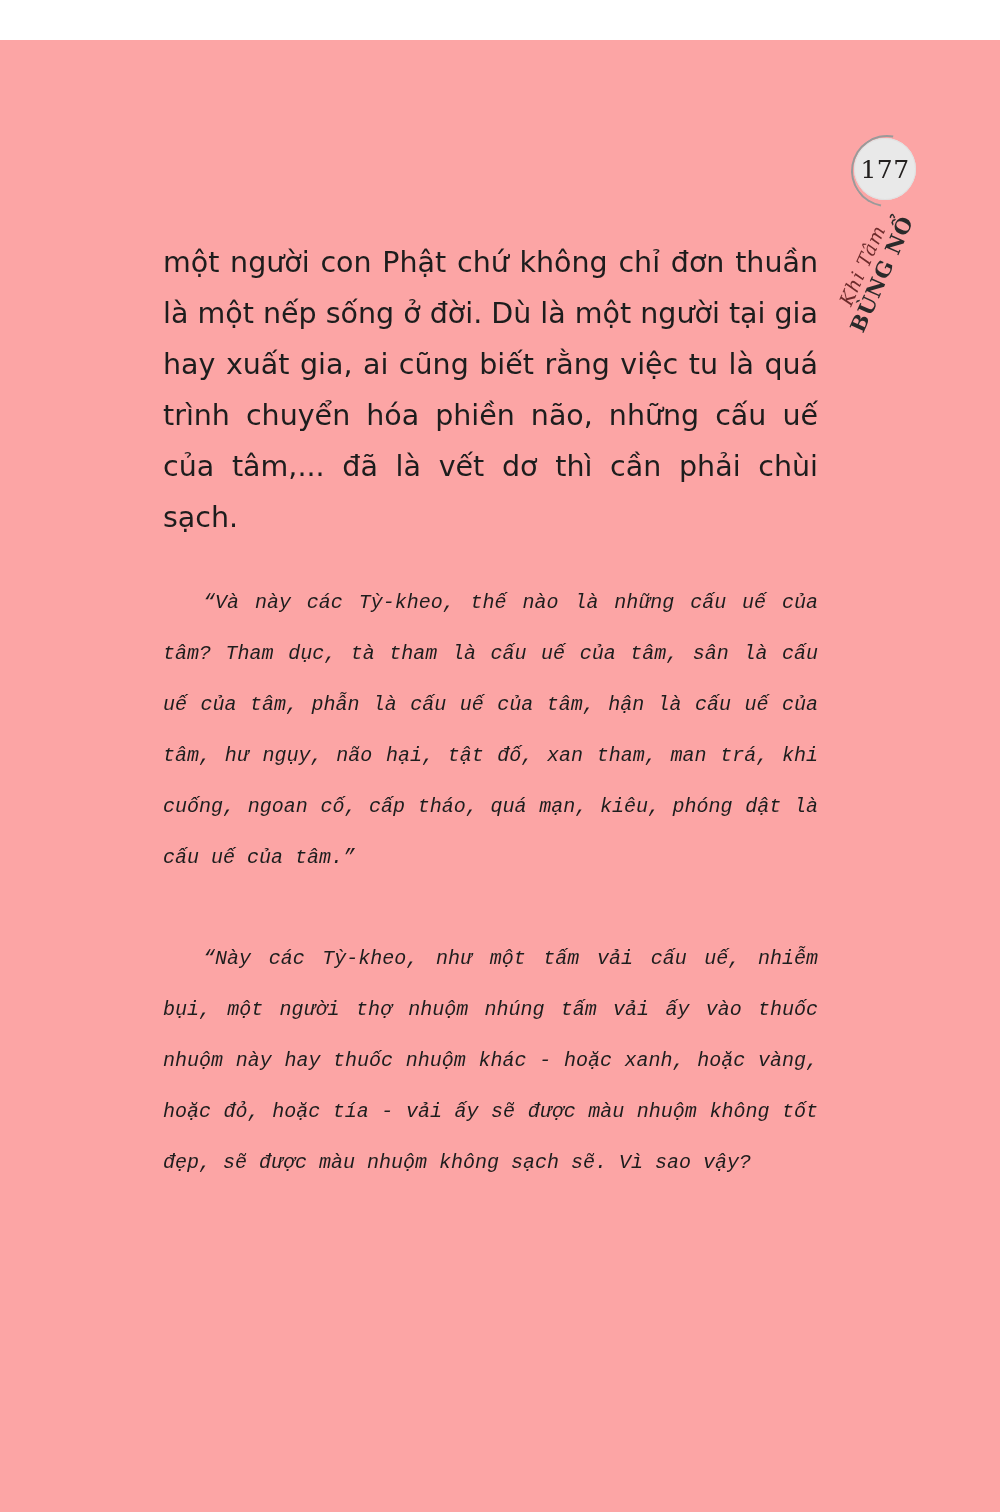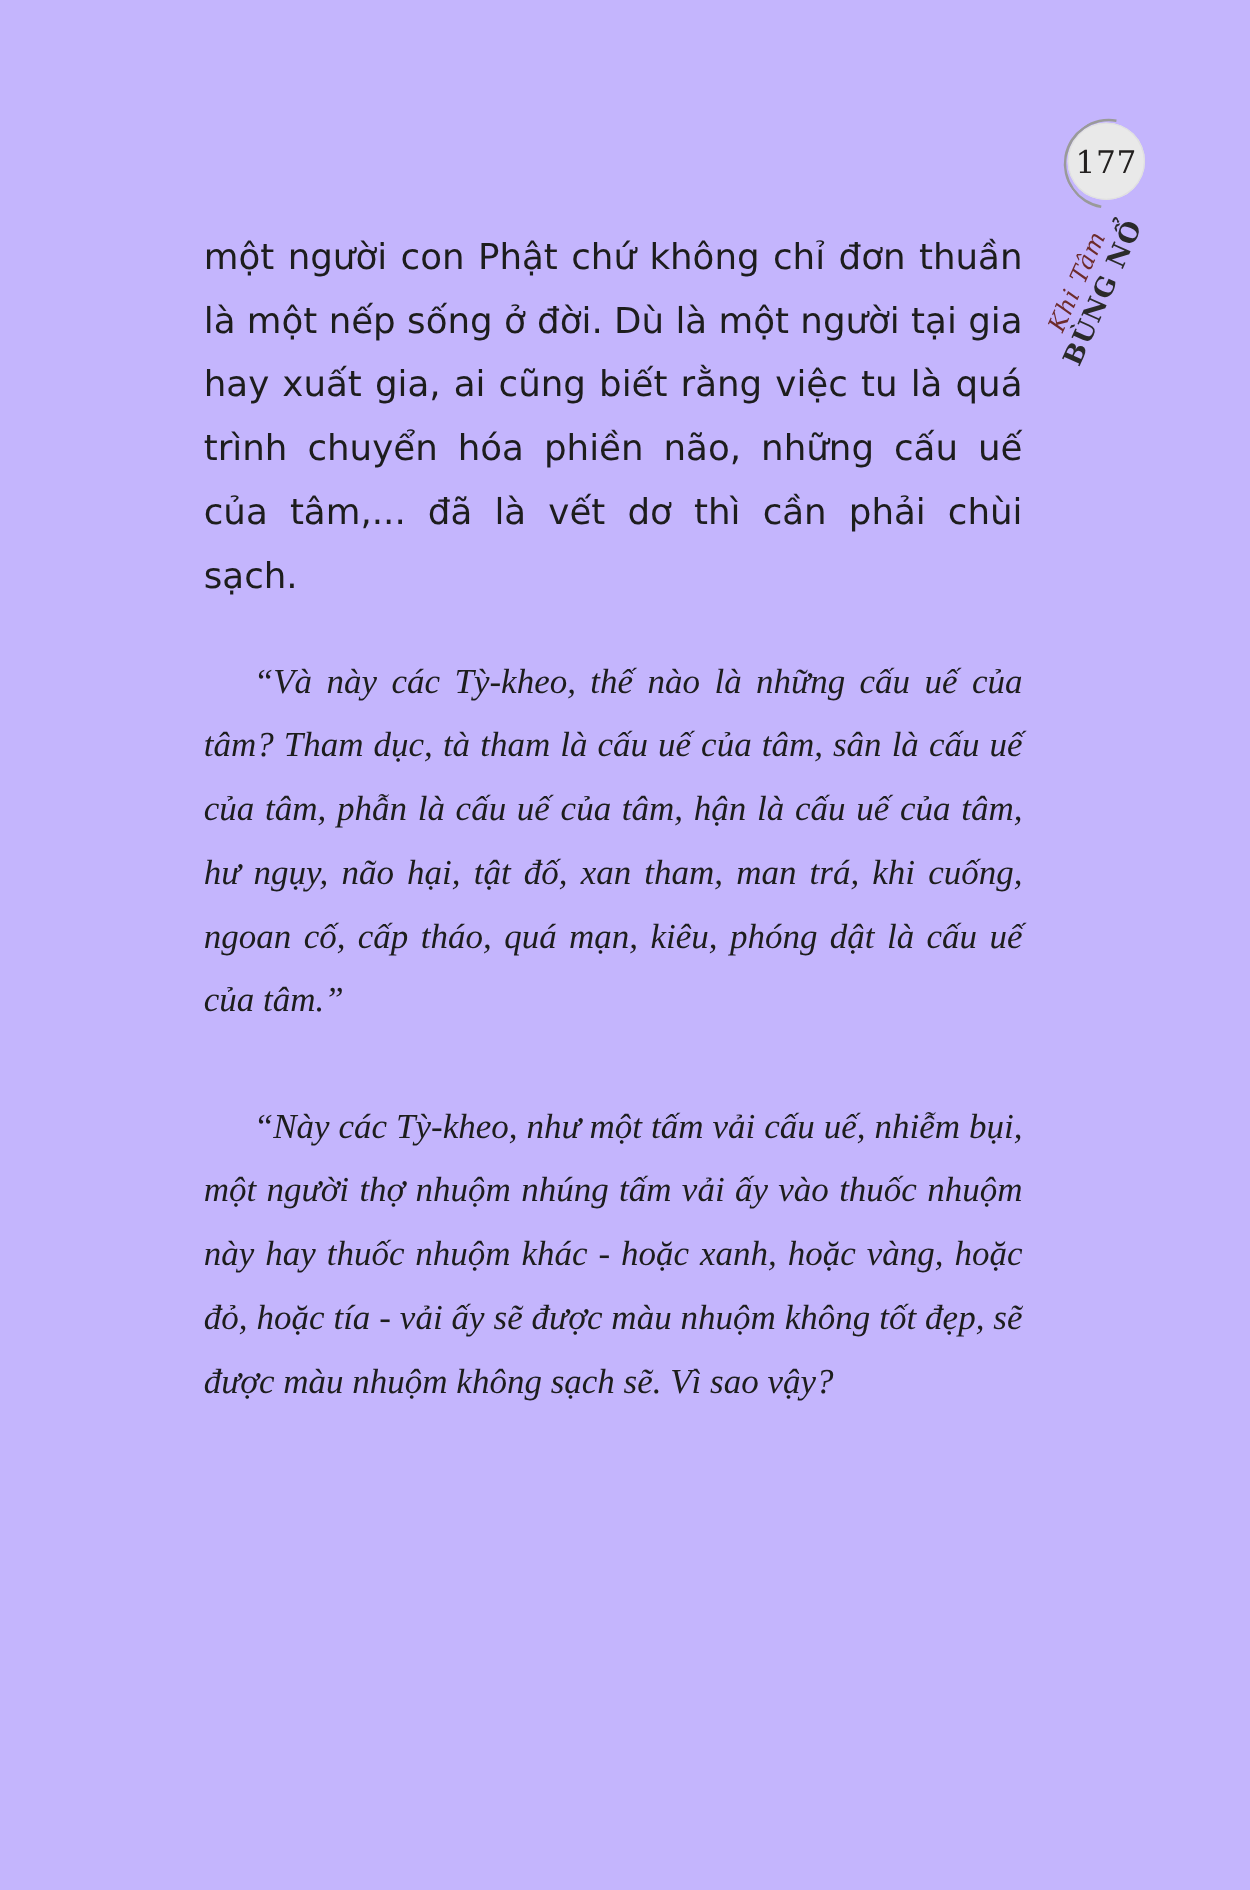--- a/index.html
+++ b/index.html
@@ -12,21 +12,22 @@
     height: 1512px;
     position: relative;
     font-family: "DejaVu Sans", sans-serif;
     color: #1a1a1a;
     overflow: hidden;
   }
 
   .page {
     position: absolute;
     inset: 0;
-    background: #c4b5fd;
+    background: #fca5a5;
+    margin-top: 40px;
   }
 
   
   .page-number-wrap {
     position: absolute;
     top: 98px;
     right: 84px;
     width: 62px;
     height: 62px;
   }
@@ -92,42 +93,42 @@
     font-size: 21px;
     color: #2a2a2a;
     letter-spacing: 1px;
     line-height: 1.05;
   }
 
   
   .content {
     position: absolute;
     left: 163px;
-    top: 180px;
+    top: 197px;
     width: 655px;
   }
   p.body {
     margin: 0 0 4px 0;
     font-family: "DejaVu Sans", sans-serif;
     font-size: 28.5px;
     line-height: 51px;
     text-align: justify;
     text-justify: inter-word;
     color: #1d1d1d;
     -webkit-hyphens: none;
     hyphens: none;
   }
   p.body.indent {
     text-indent: 40px;
   }
   p.quote {
     margin: 14px 0 4px 0;
-    font-family: Liberation Serif, serif;
+    font-family: Liberation Mono, monospace;
     font-style: italic;
-    font-size: 28px;
+    font-size: 20px;
     line-height: 51px;
     text-align: justify;
     color: #1d1d1d;
     text-indent: 40px;
   }
   .gap-md { height: 16px; }
   em.title {
     font-family: "DejaVu Serif", serif;
     font-style: italic;
     font-size: 28px;

